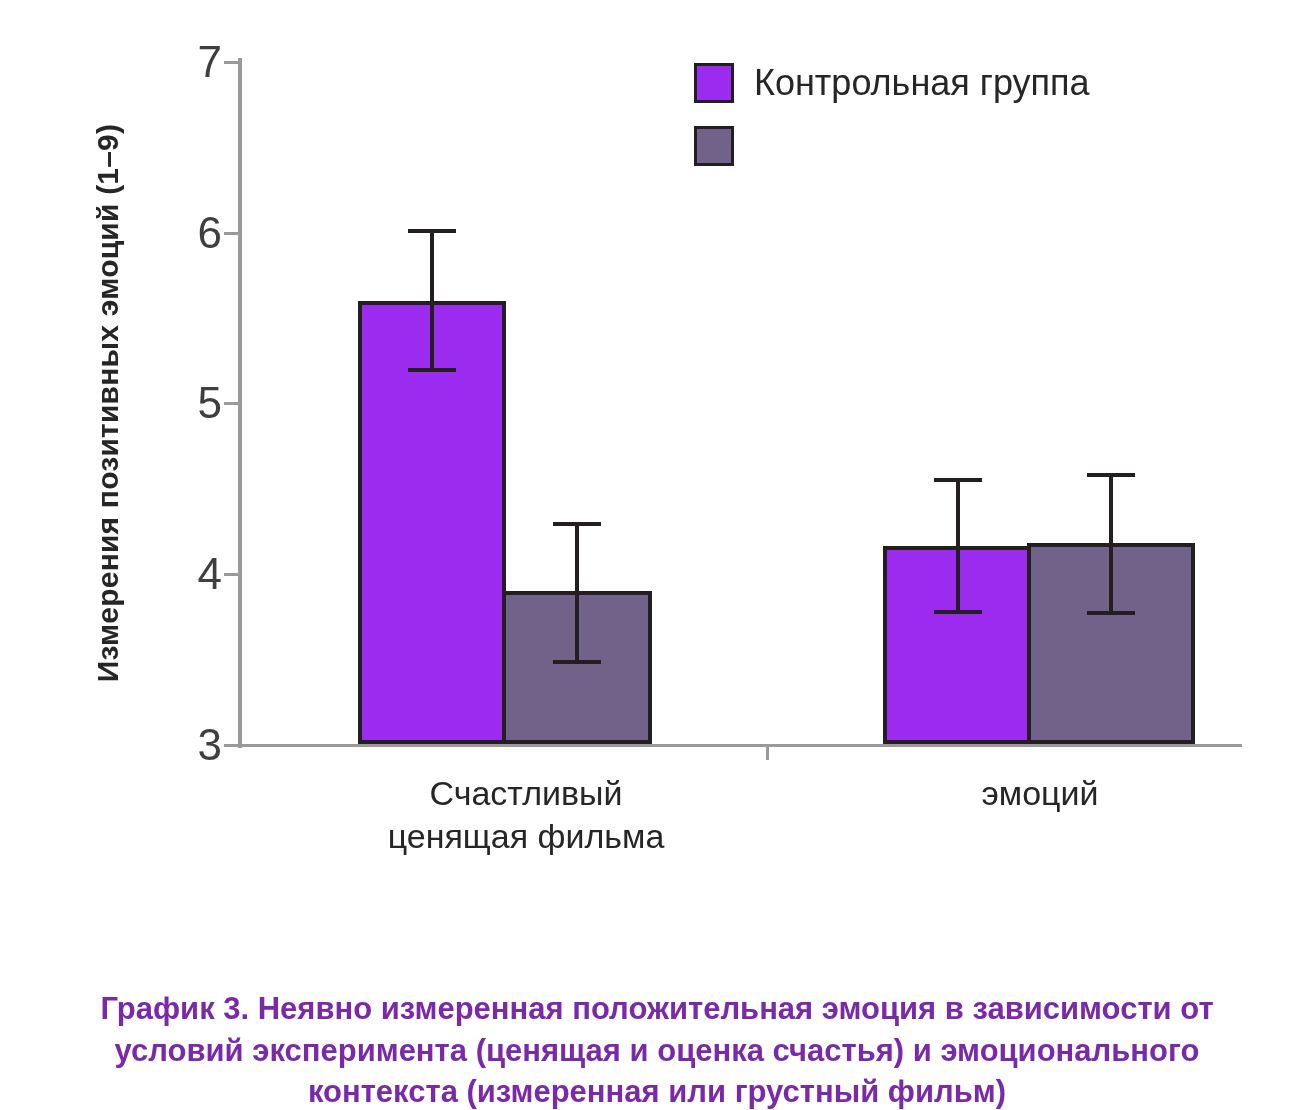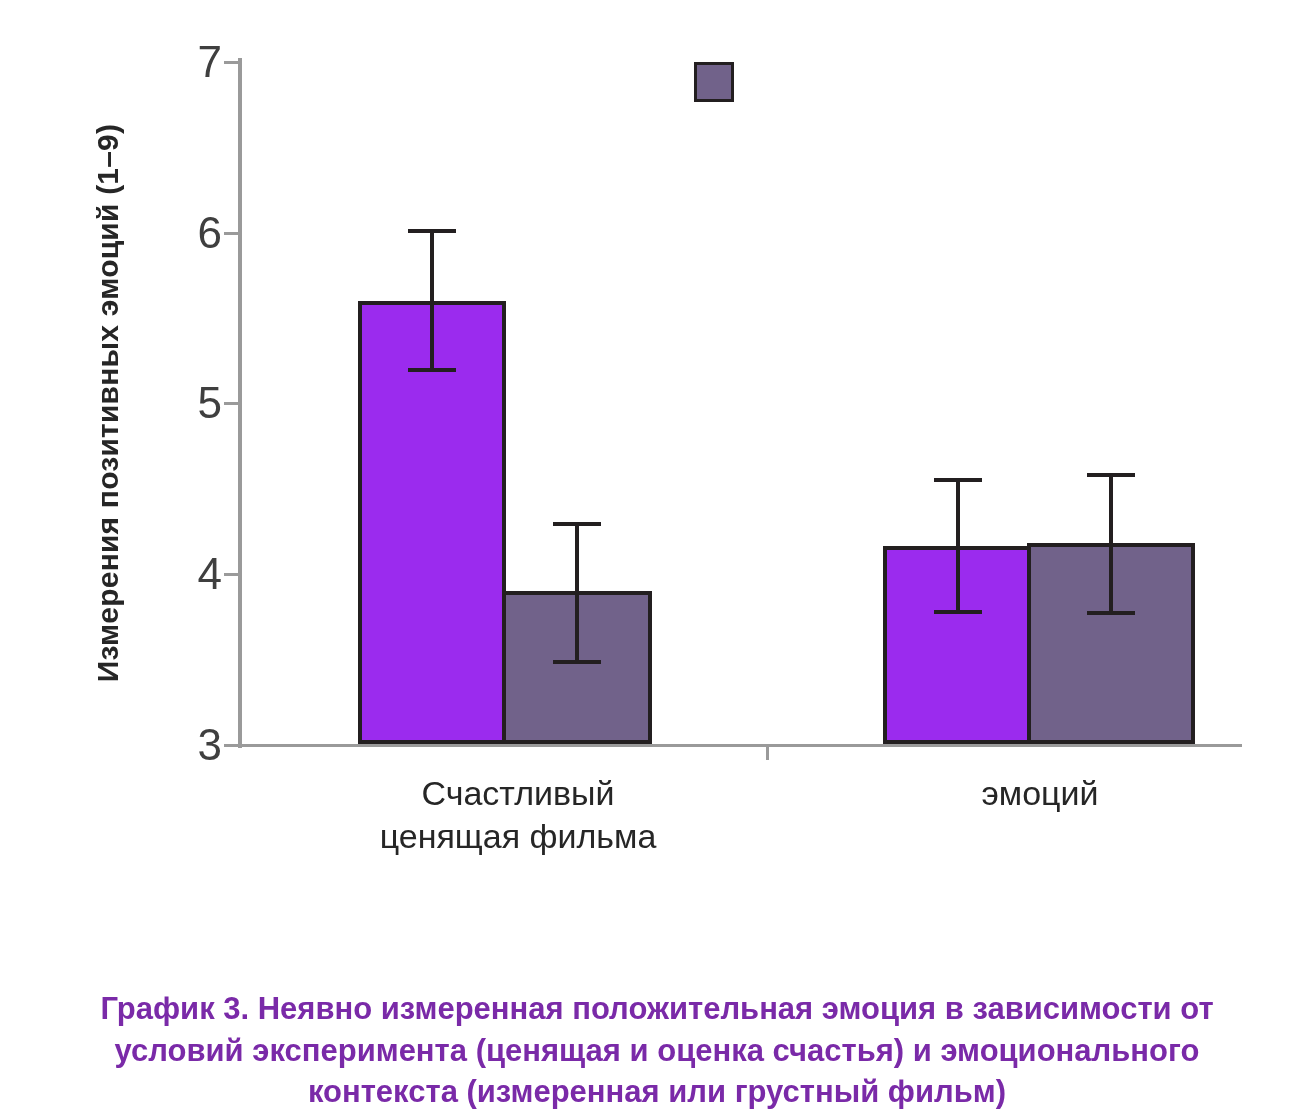--- a/index.html
+++ b/index.html
@@ -238,30 +238,34 @@
 
     <div class="bar valuing" style="left:789px; width:168px; height:201px;"></div>
 
     <div class="errorbar" style="left:849px; top:411px; width:48px; height:142px;">
       <div class="stem"></div>
       <div class="cap top"></div>
       <div class="cap bottom"></div>
     </div>
   </div>
 
-  <div class="cat-label" style="left:268px; top:772px; width:500px;">
+  <div class="cat-label" style="left:276px; top:772px; width:500px;">
     <div>Счастливый</div>
     <div>ценящая фильма</div>
   </div>
 
   <div class="cat-label" style="left:790px; top:772px; width:500px;">
     <div>эмоций</div>
   </div>
 
   <div id="legend">
+    <div class="legend-row">
+      <div class="legend-swatch control"></div>
+      <div class="legend-label">Контрольная группа</div>
+    </div>
     <div class="legend-row">
       <div class="legend-swatch valuing"></div>
     </div>
   </div>
 
   <div id="caption">
     <div>График 3. Неявно измеренная положительная эмоция в зависимости от</div>
     <div>условий эксперимента (ценящая и оценка счастья) и эмоционального</div>
     <div>контекста (измеренная или грустный фильм)</div>
   </div>

